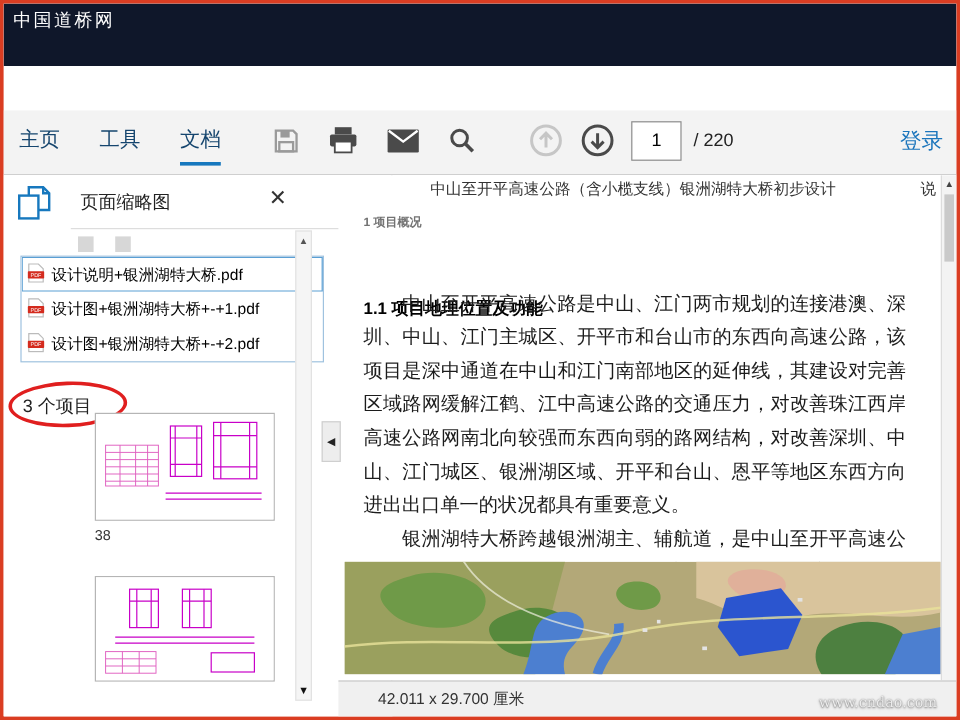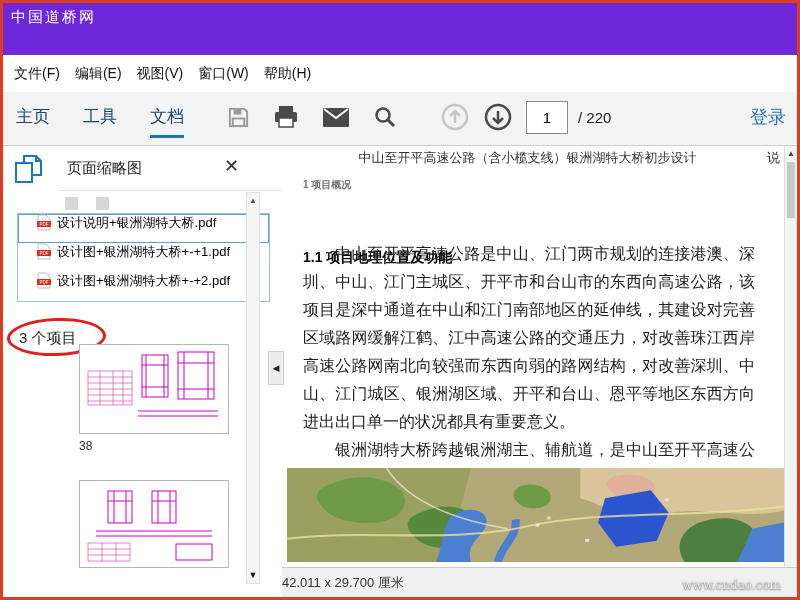--- a/index.html
+++ b/index.html
@@ -3,21 +3,21 @@
 <meta charset="utf-8">
 <style>
   * { margin:0; padding:0; box-sizing:border-box; }
   html,body { background:#888; }
   body { font-family:"Liberation Sans","DejaVu Sans",sans-serif; }
 
   .frame { position:relative; width:800px; height:600px; background:#fff;
            border:3px solid #da3d22; overflow:hidden; }
 
   
-  .titlebar { position:absolute; left:0; top:0; right:0; height:52px; background:#6d28d9; }
+  .titlebar { position:absolute; left:0; top:0; right:0; height:52px; background:#0f172a; }
   .wm-top { position:absolute; left:8px; top:5px; color:#fff; font-size:15px; letter-spacing:2px; }
 
   
   .menubar { position:absolute; left:0; top:52px; right:0; height:37px; background:#fff;
              display:flex; align-items:center; padding-left:11px; gap:15px; font-size:14px; color:#111; }
   .mi { cursor:default; }
 
   
   .toolbar { position:absolute; left:0; top:89px; right:0; height:54px; background:#f3f3f3;
              border-bottom:1px solid #cfcfcf; }
@@ -40,21 +40,21 @@
   
   .sidebar { position:absolute; left:0; top:0; width:324px; bottom:0; background:#fff;
              border-right:1px solid #c6c6c6; }
   .pages-ic { position:absolute; left:10px; top:7px; }
   .panel-title { position:absolute; left:64px; top:13px; font-size:15px; color:#222; }
   .panel-close { position:absolute; left:221px; top:9px; font-size:18px; color:#333; cursor:pointer; }
   .panel-divider { position:absolute; left:56px; right:16px; top:44px; border-top:1px solid #ddd; }
   .obscured { position:absolute; left:62px; top:51px; display:flex; gap:18px; }
   .obscured i { width:13px; height:13px; background:#d7d7d7; display:block; }
   .filelist { position:absolute; left:14px; top:67px; width:253px; background:#fff; border:1px solid #9fc2df; }
-  .frow { height:29px; display:flex; gap:6px; padding:0 19px; font-size:13px;
+  .frow { height:29px; display:flex; align-items:center; gap:6px; padding:0 5px; font-size:13px;
           color:#000; white-space:nowrap; overflow:hidden; cursor:pointer; }
   .frow.selected { box-shadow:inset 0 0 0 1px #5a9fd4; }
   .count-wrap { position:absolute; left:16px; top:183px; font-size:15px; color:#222; }
   .red-oval { position:absolute; left:-12px; top:-11px; width:99px; height:38px;
               border:3px solid #e01f1f; border-radius:50%; transform:rotate(-2deg); }
   .thumb { position:absolute; left:76px; width:150px; border:1px solid #b5b5b5; background:#fff; cursor:pointer; }
   .thumb1 { top:198px; height:90px; }
   .thumb-label { position:absolute; left:76px; top:293px; width:150px; font-size:12px; color:#333; }
   .thumb2 { top:334px; height:88px; }
   .v-scroll { position:absolute; left:243px; top:46px; bottom:13px; width:14px; background:#f5f5f5;
@@ -78,41 +78,34 @@
   .paras p { text-indent:2em; margin:0; }
   .map { position:absolute; left:5px; right:13px; top:322px; height:94px; overflow:hidden; }
   .map svg { display:block; width:100%; height:100%; }
   .c-scroll { position:absolute; right:0; top:0; bottom:0; width:13px; background:#f3f3f3;
               border-left:1px solid #dcdcdc; cursor:pointer; }
   .c-arr { position:absolute; top:3px; left:0; width:100%; text-align:center; font-size:8px; color:#444; }
   .c-thumb { position:absolute; top:16px; left:2px; width:8px; height:56px; background:#c9c9c9; }
 
   
   .statusbar { position:absolute; left:279px; right:0; bottom:0; height:30px; background:#f0f0f0;
-               border-top:1px solid #c9c9c9; display:flex; align-items:center; 
+               border-top:1px solid #c9c9c9; display:flex; align-items:center; padding-left:33px;
                font-size:13px; color:#333; }
   .wm-bottom { position:absolute; right:16px; bottom:5px; font-family:"DejaVu Serif","Liberation Serif",serif;
                font-size:12px; color:#ececec; text-shadow:0 1px 2px #707070, 0 0 1px #909090; z-index:9; }
 </style>
 </head>
 <body>
 
 <div class="frame">
 
   <div class="titlebar">
     <span class="wm-top">中国道桥网</span>
   </div>
 
-  <div class="menubar">
-    <span class="mi">文件(F)</span>
-    <span class="mi">编辑(E)</span>
-    <span class="mi">视图(V)</span>
-    <span class="mi">窗口(W)</span>
-    <span class="mi">帮助(H)</span>
-  </div>
 
   <div class="toolbar">
     <div class="tabs">
       <span class="tab">主页</span>
       <span class="tab">工具</span>
       <span class="tab active">文档</span>
     </div>
     <div class="tb-icons">
       <span class="tbi">
         <svg width="23" height="23" viewBox="0 0 24 24">

